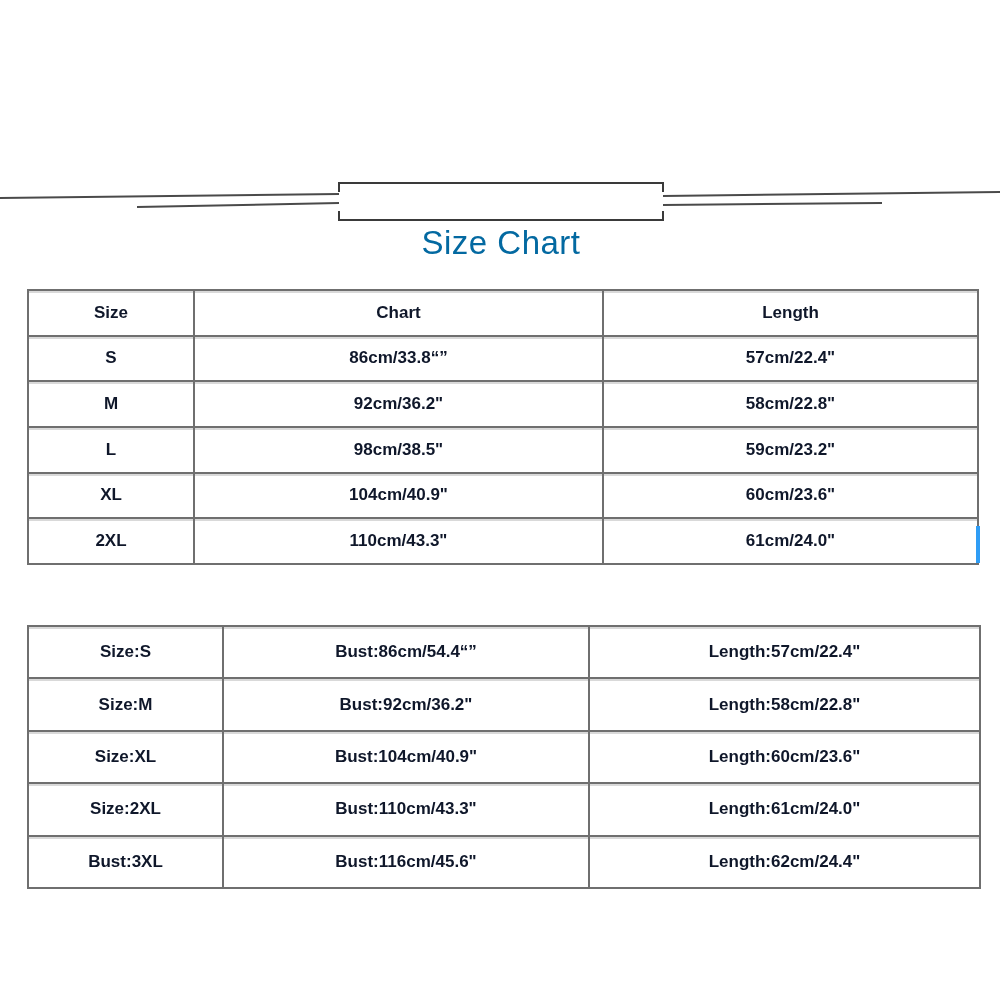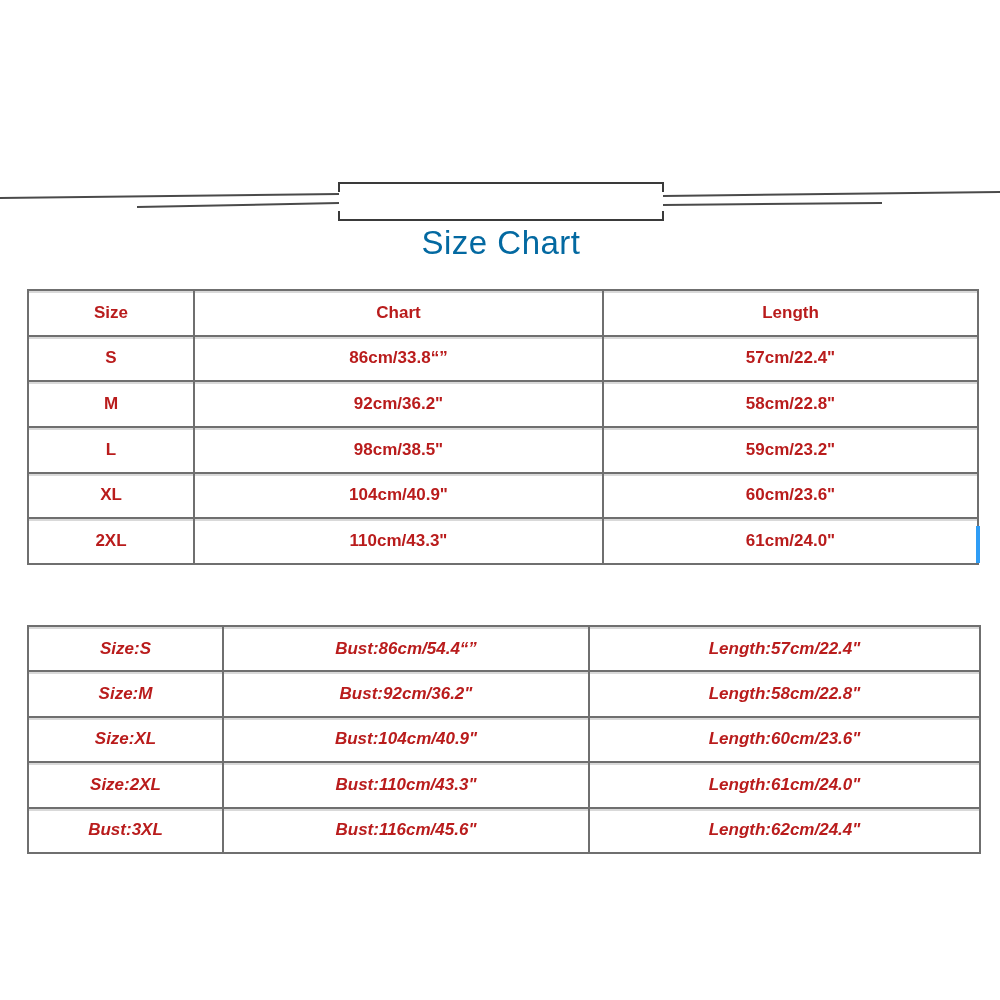--- a/index.html
+++ b/index.html
@@ -12,26 +12,26 @@
   .size-title {
     position:absolute; left:339px; top:182px; width:324px; height:38px;
     display:flex; align-items:center; justify-content:center;
     font-size:33px; font-weight:500; color:#0369a1; letter-spacing:0.5px;margin-top:42px;
   }
   table.size-table {
     position:absolute; border-collapse:collapse; table-layout:fixed;
     background:#ffffff;
   }
   #table1 { left:27px; top:289px; width:950px; height:276px; }
-  #table2 { left:27px; top:625px; width:952px; height:229px;font-style:italic; }
+  #table2 { left:27px; top:625px; width:952px; height:264px; }
   .size-table td, .size-table th {
     border:2px solid #6f6f6f;
     box-shadow: inset 0 2px 0 #d9d9d9;
     text-align:center; vertical-align:middle;
-    font-weight:700; font-size:17px; color:#b91c1c;
+    font-weight:700; font-size:17px; color:#0f172a;
     padding:0; overflow:hidden; white-space:nowrap;
   }
   .cursor-bar {
     position:absolute; left:976px; top:526px; width:4px; height:37px;
     background:#2f9df5;
   }
 </style>
 </head>
 <body>
 

